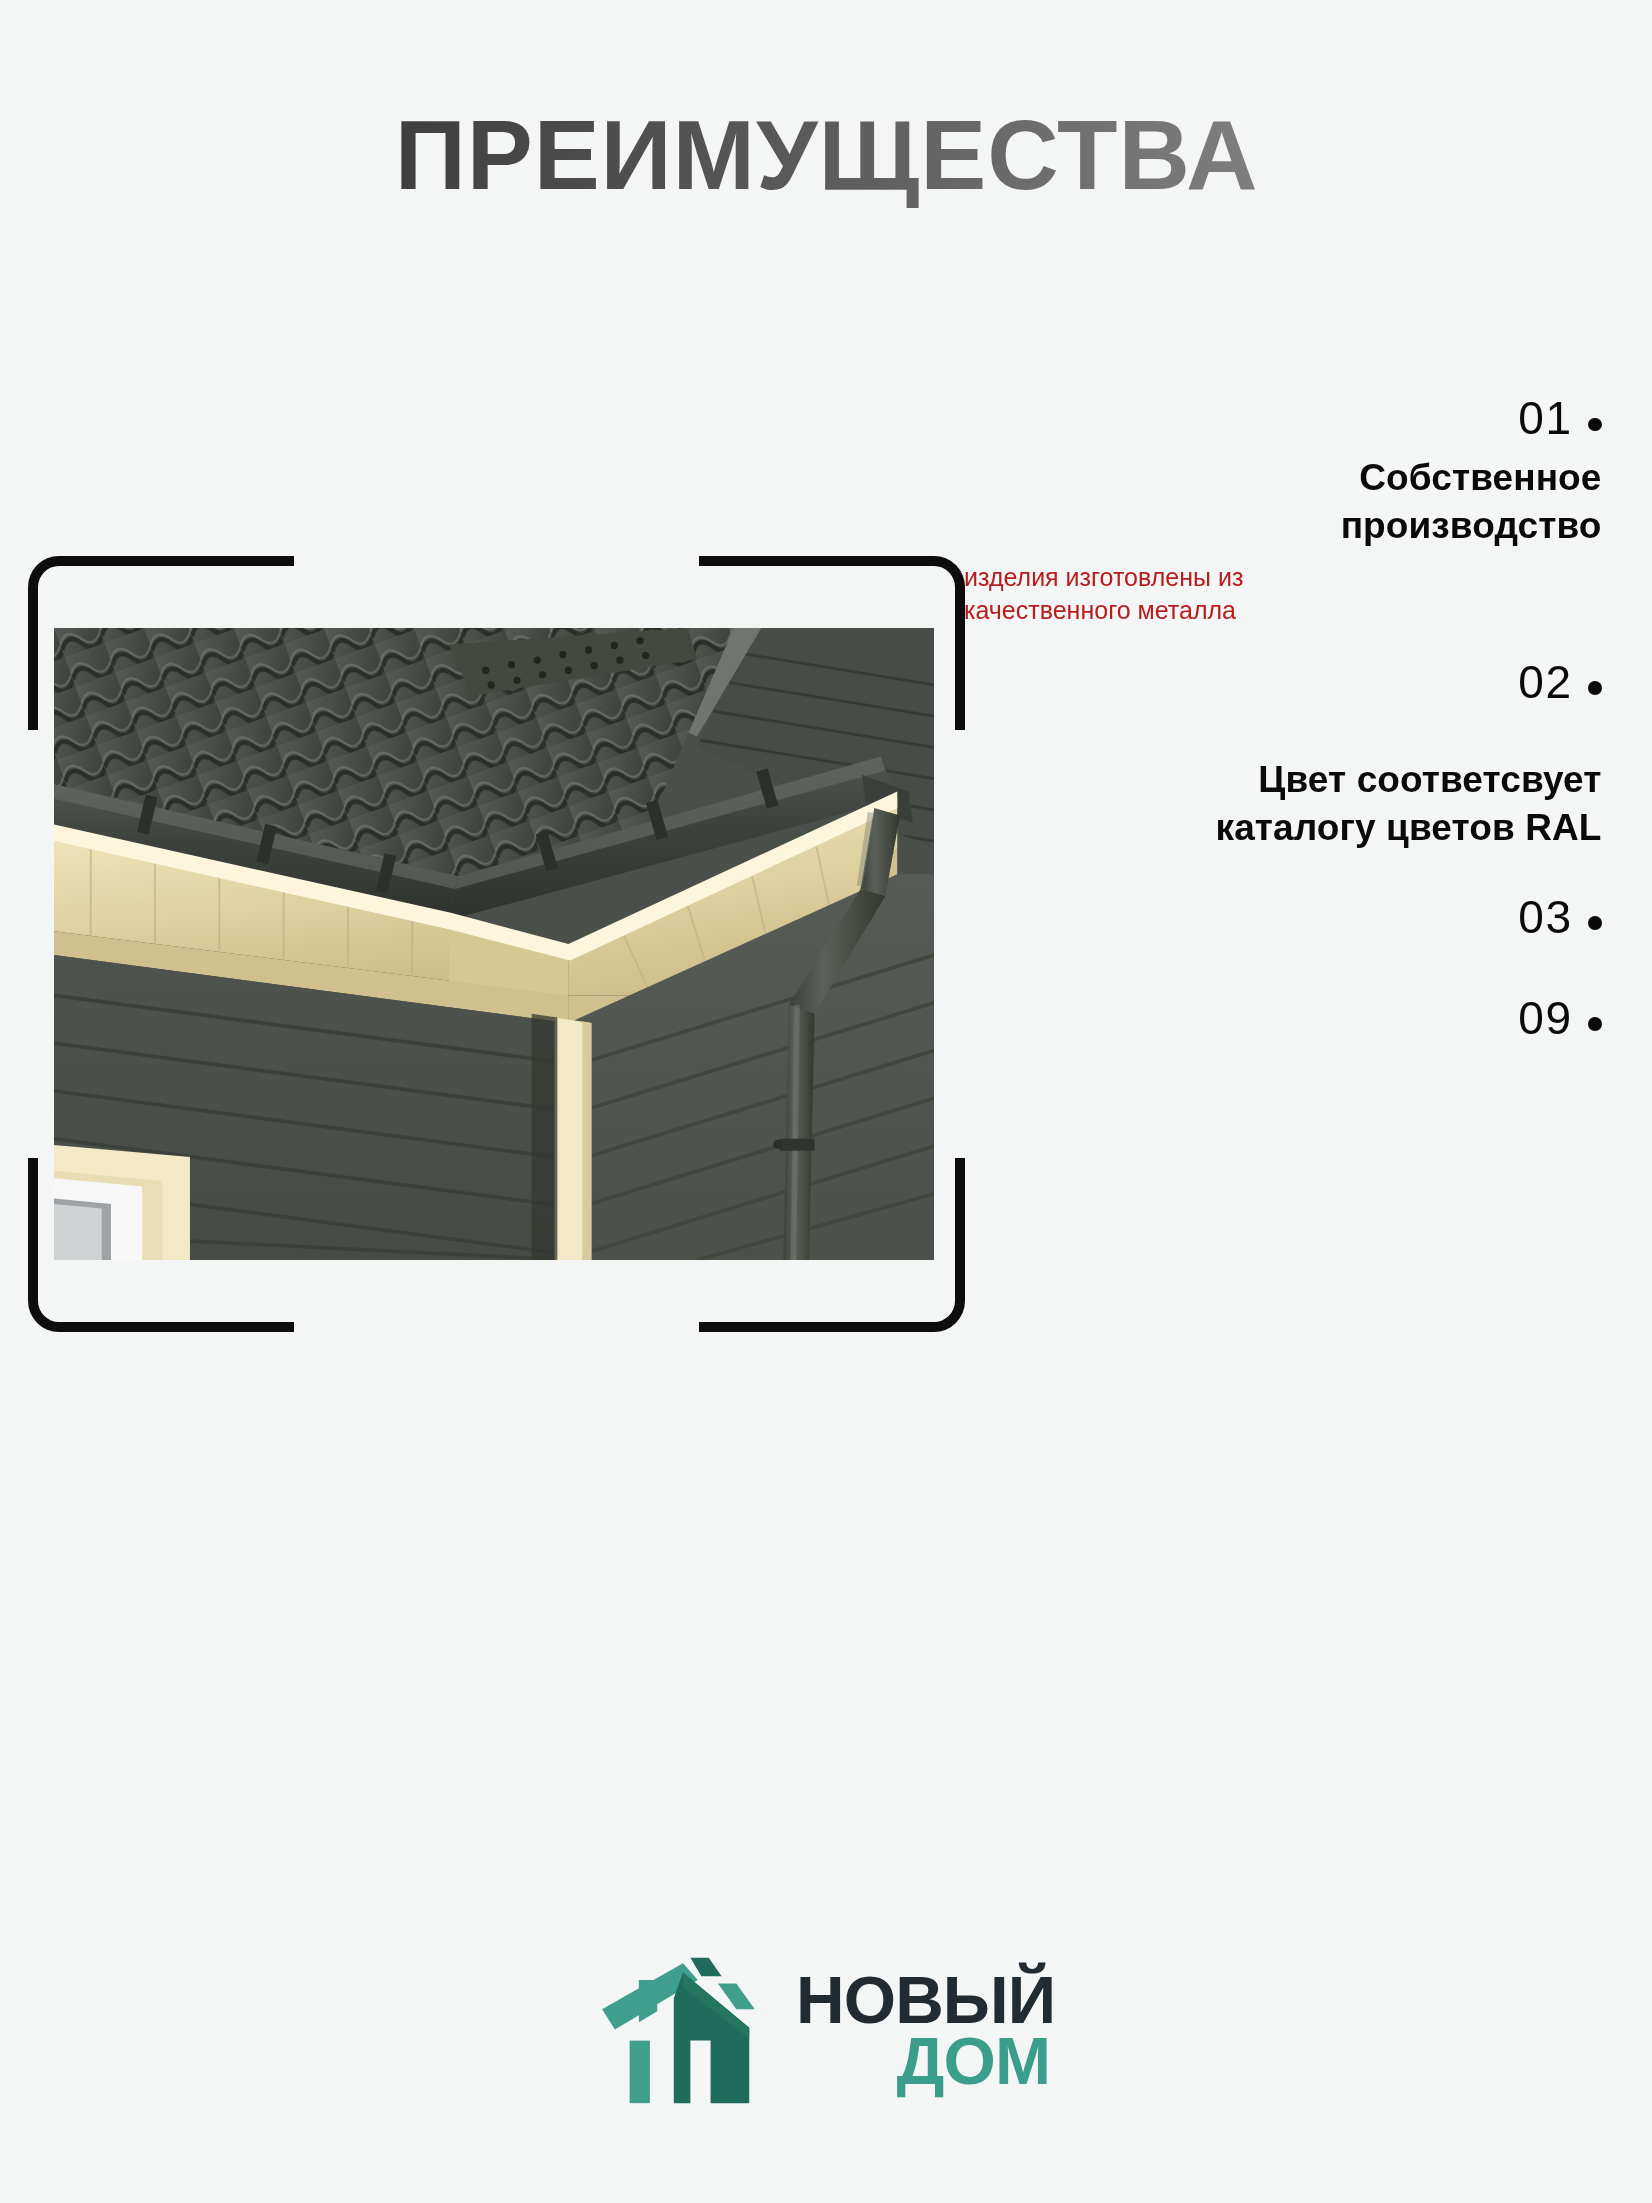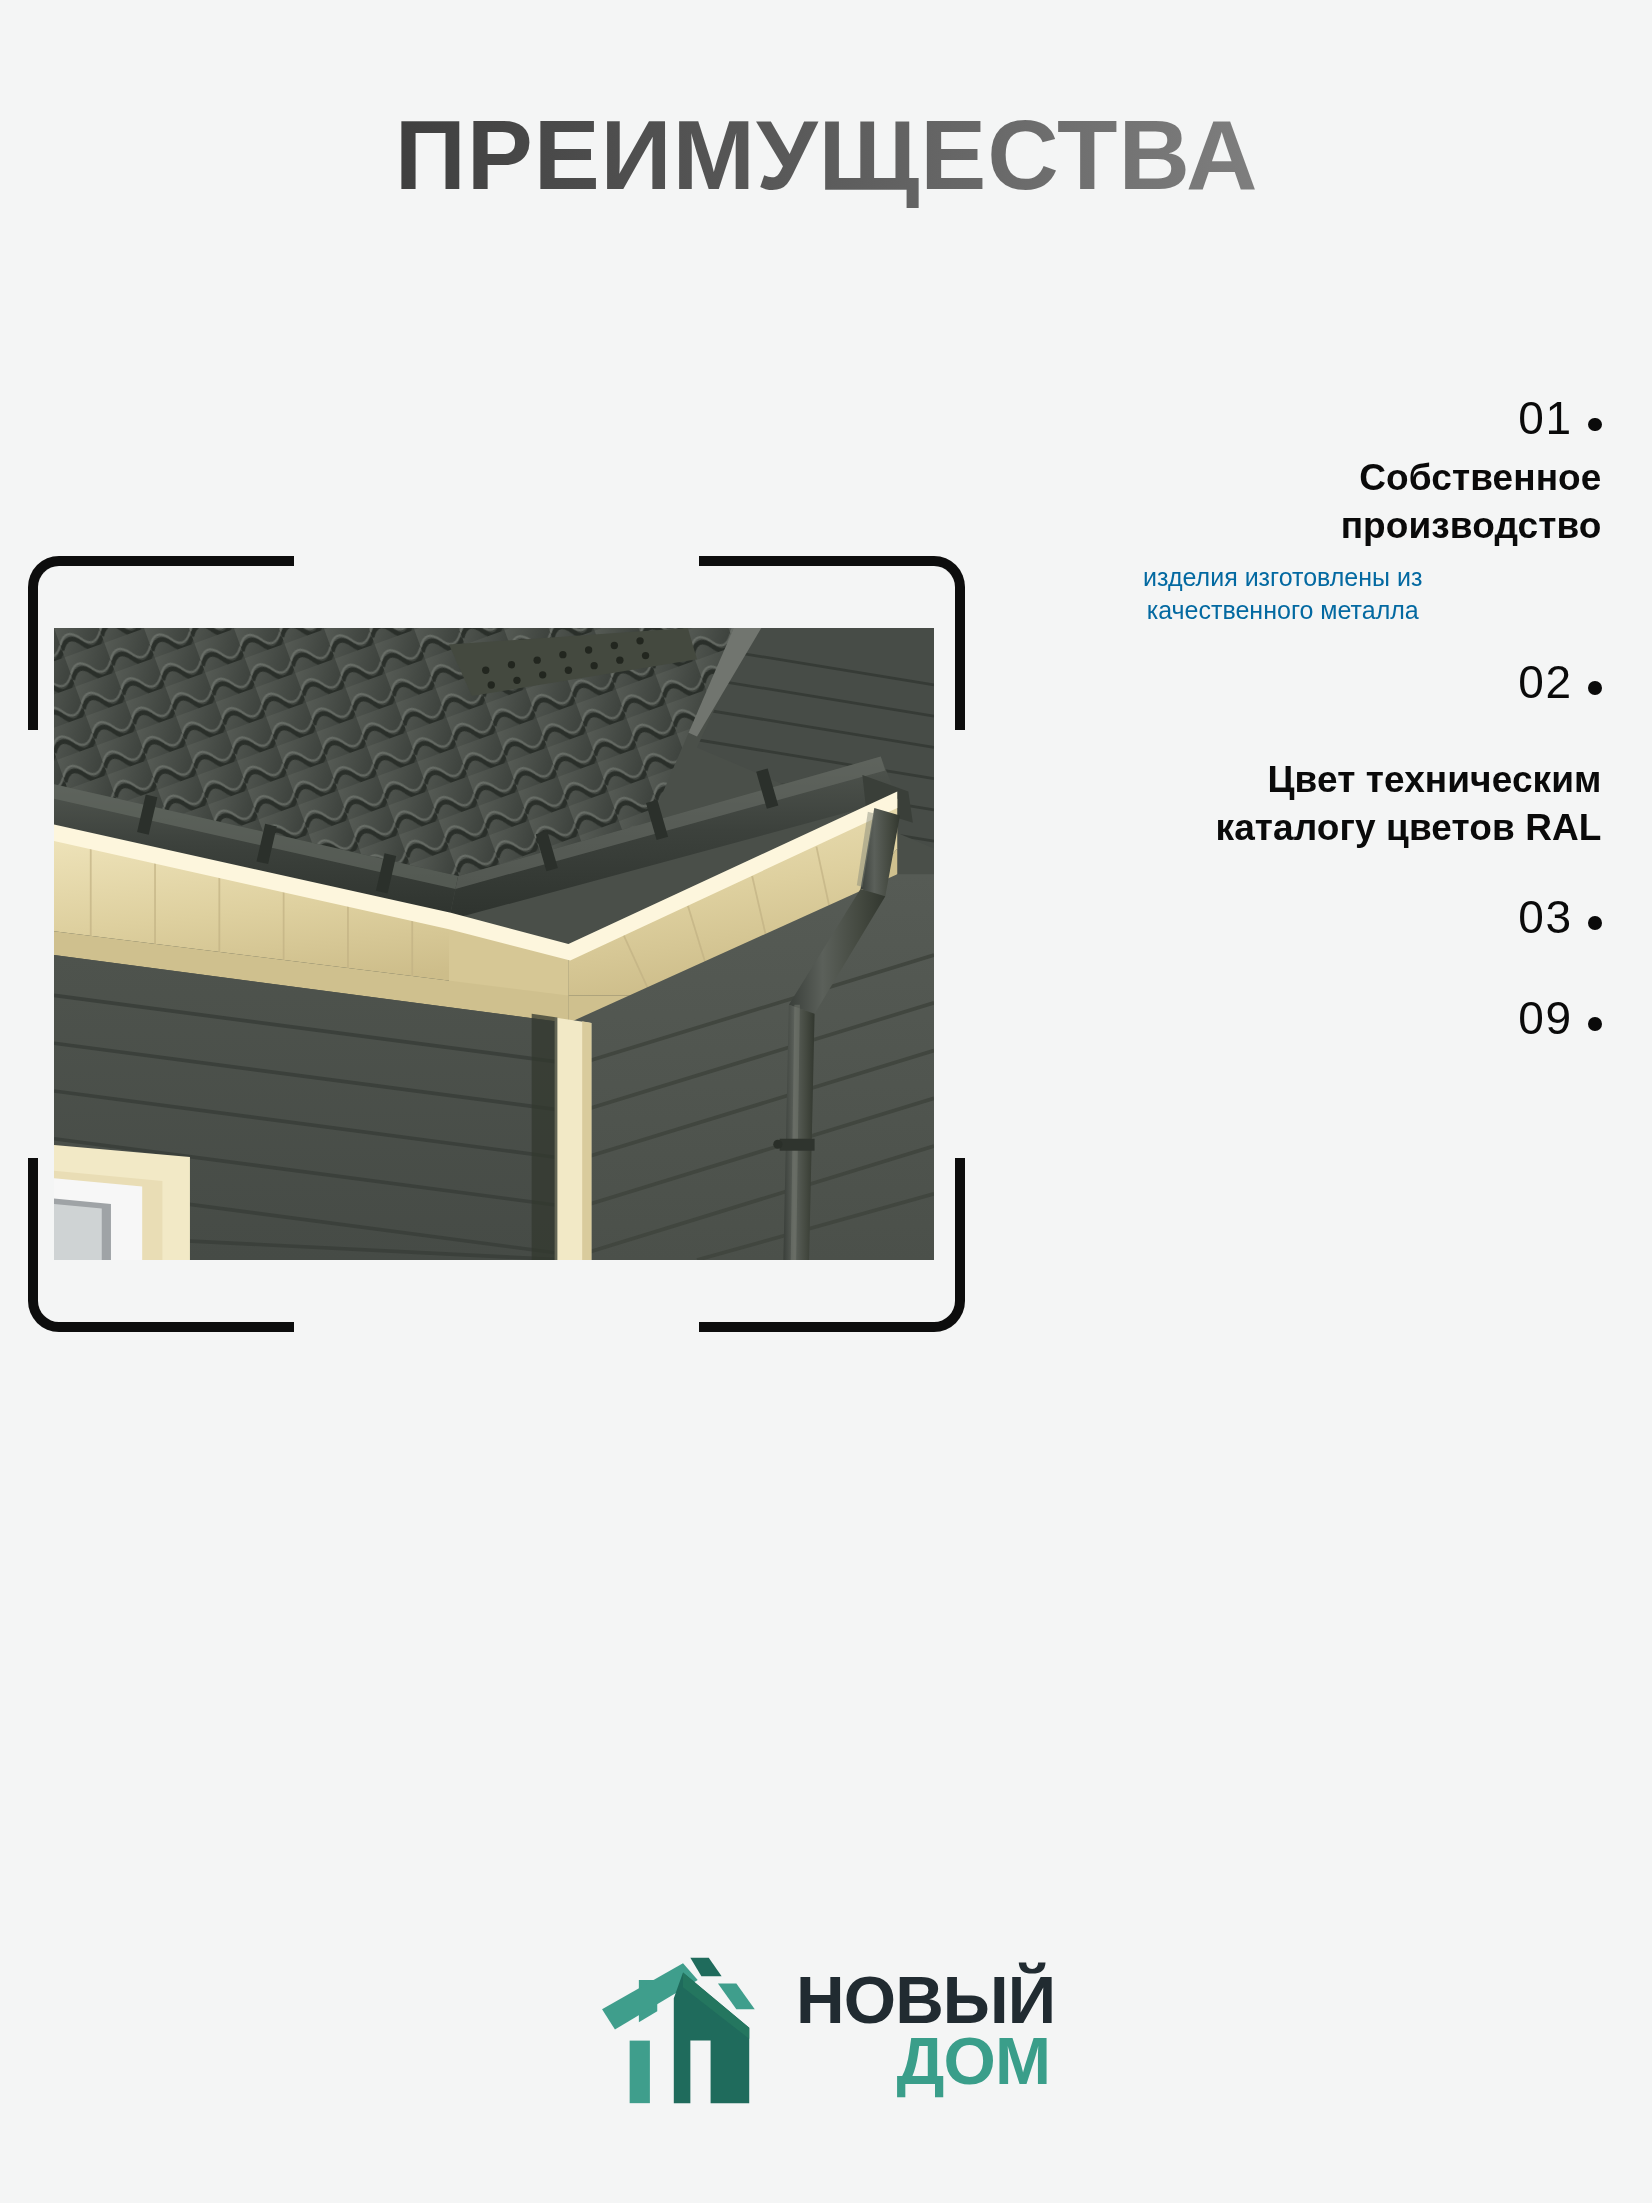--- a/index.html
+++ b/index.html
@@ -109,24 +109,24 @@
     font-weight: 700;
     color: #0a0a0a;
     line-height: 1.30;
     letter-spacing: 0.1px;
     margin-top: 13px;
     padding-right: 5.5px;
     white-space: pre-line;
   }
 
   .feature-sub {
-    text-align: center;
+    text-align: left;
     font-size: 25px;
     font-weight: 400;
-    color: #0369a1;
+    color: #b91c1c;
     line-height: 1.33;
     margin-top: 11px;
     padding-right: 5.5px;
     white-space: pre-line;
   }
 
   
   .feature.f1 { margin-bottom: 31px; }
   .feature.f2 { margin-bottom: 42px; }
   .feature.f3 { margin-bottom: 55px; }
@@ -361,21 +361,21 @@
 производство</div>
       <div class="feature-sub">изделия изготовлены из
 качественного металла</div>
     </div>
 
     <div class="feature f2">
       <div class="feature-num-row">
         <span class="feature-num">02</span>
         <span class="feature-dot"></span>
       </div>
-      <div class="feature-title">Цвет техническим
+      <div class="feature-title">Цвет соответсвует
 каталогу цветов RAL</div>
     </div>
 
     <div class="feature f3">
       <div class="feature-num-row">
         <span class="feature-num">03</span>
         <span class="feature-dot"></span>
       </div>
     </div>
 

